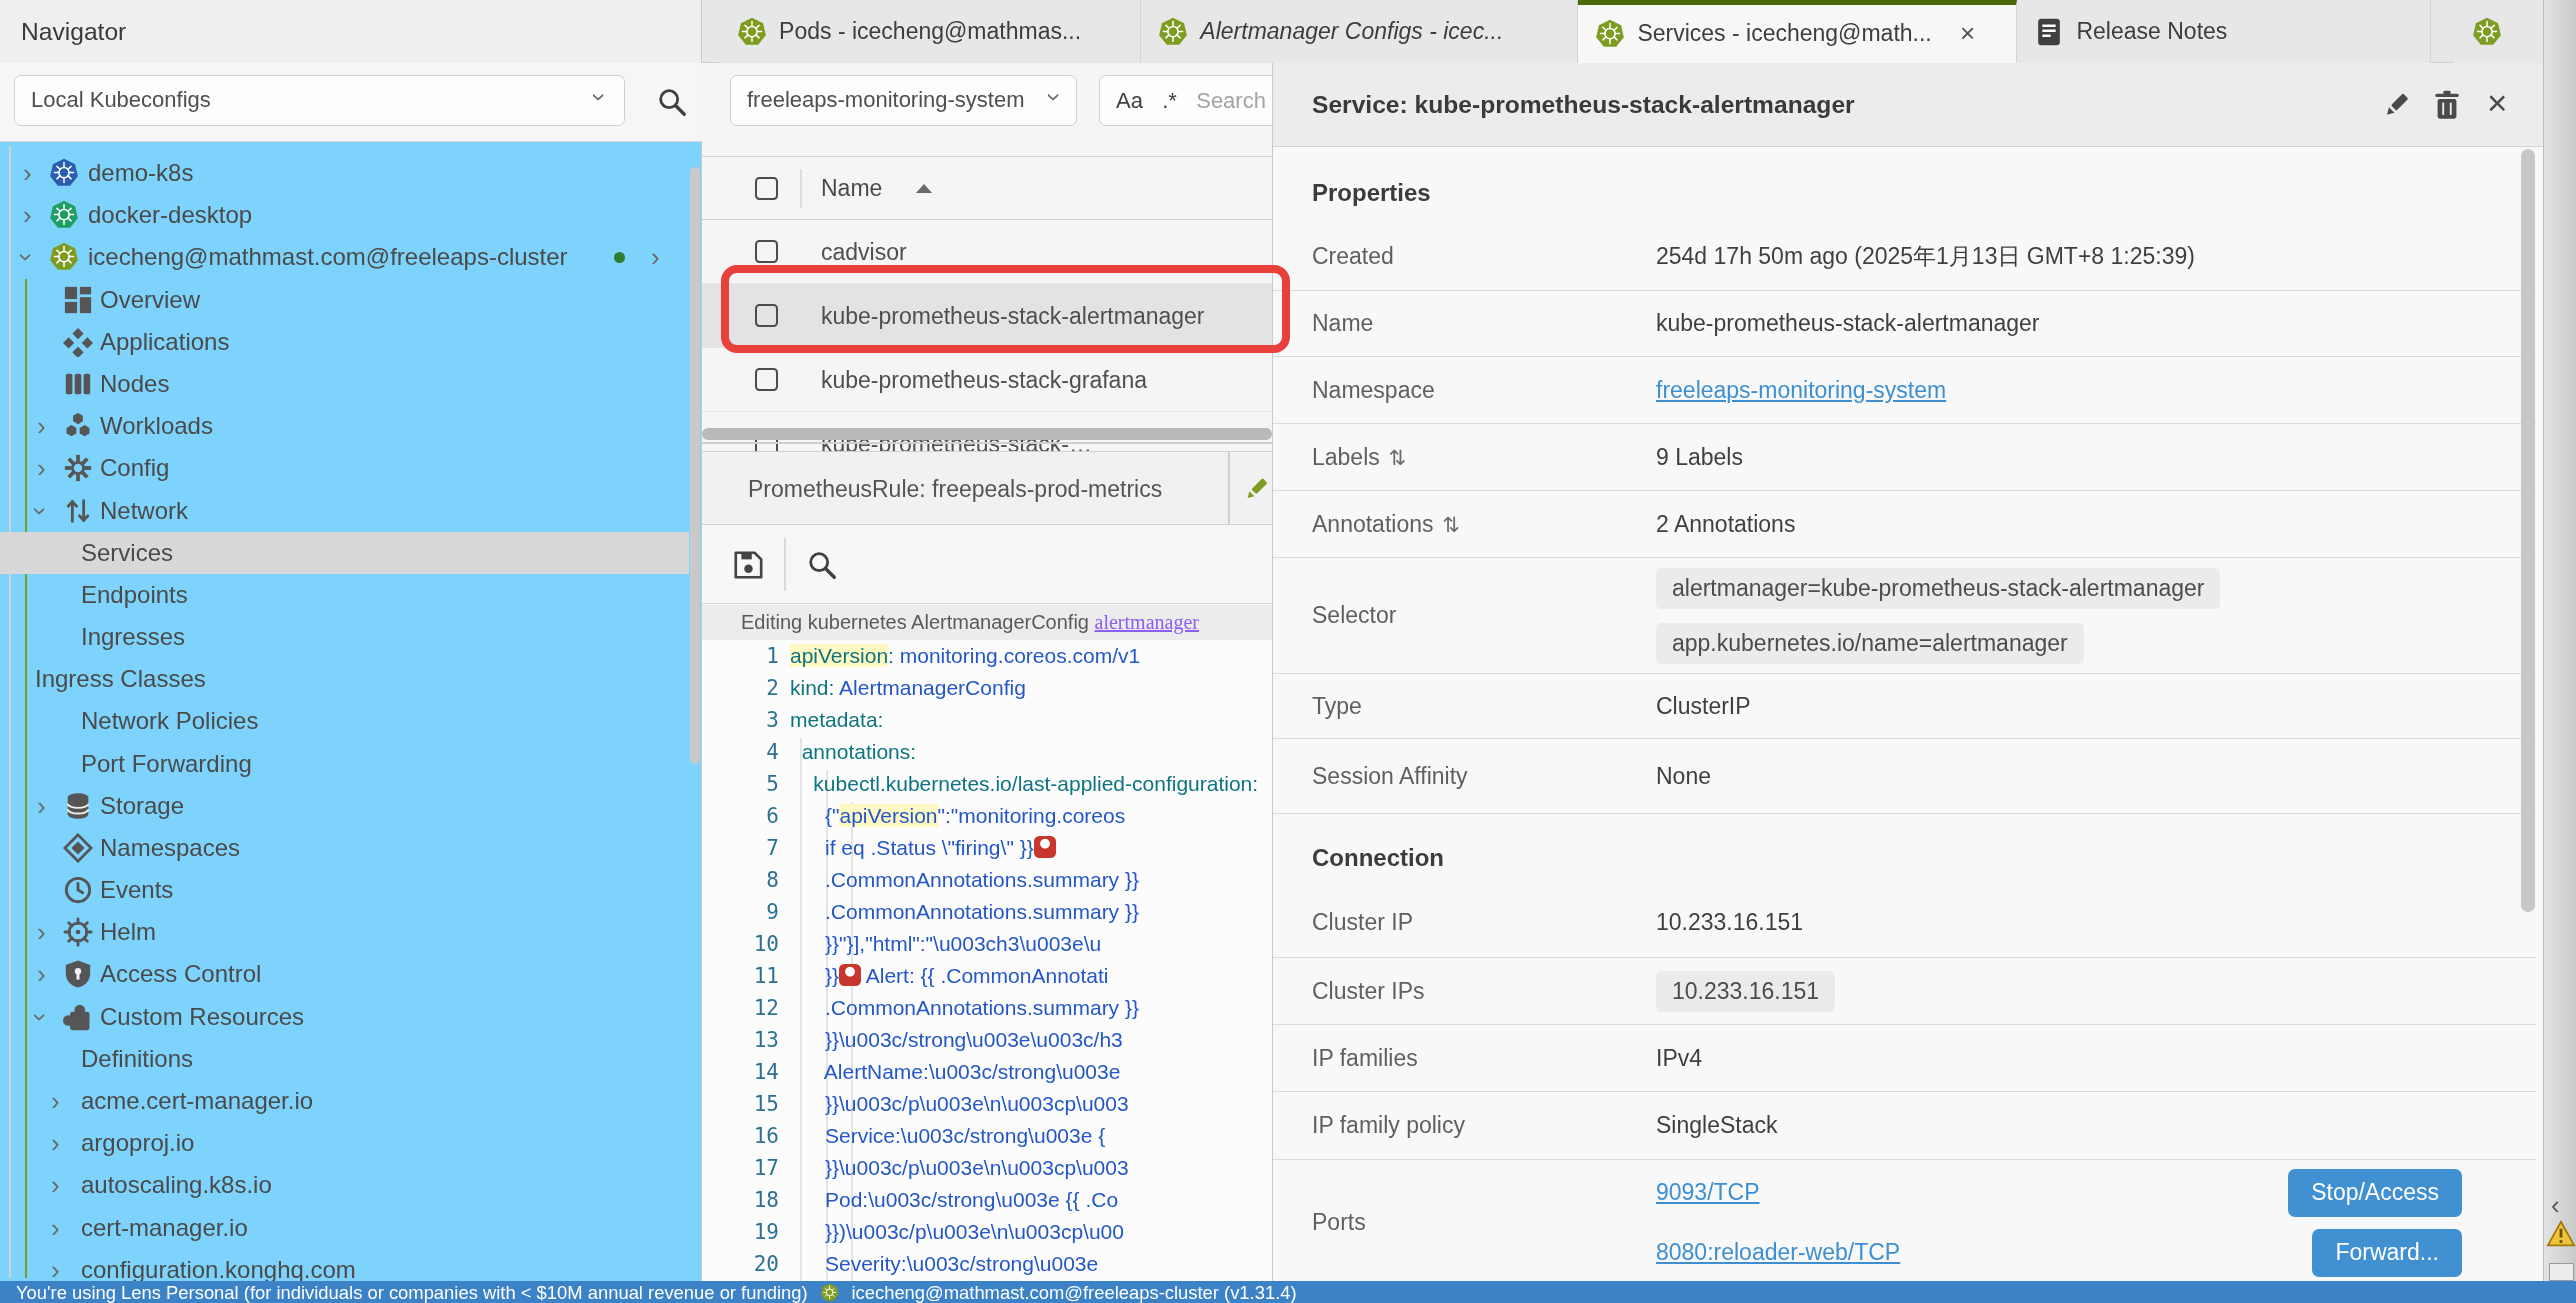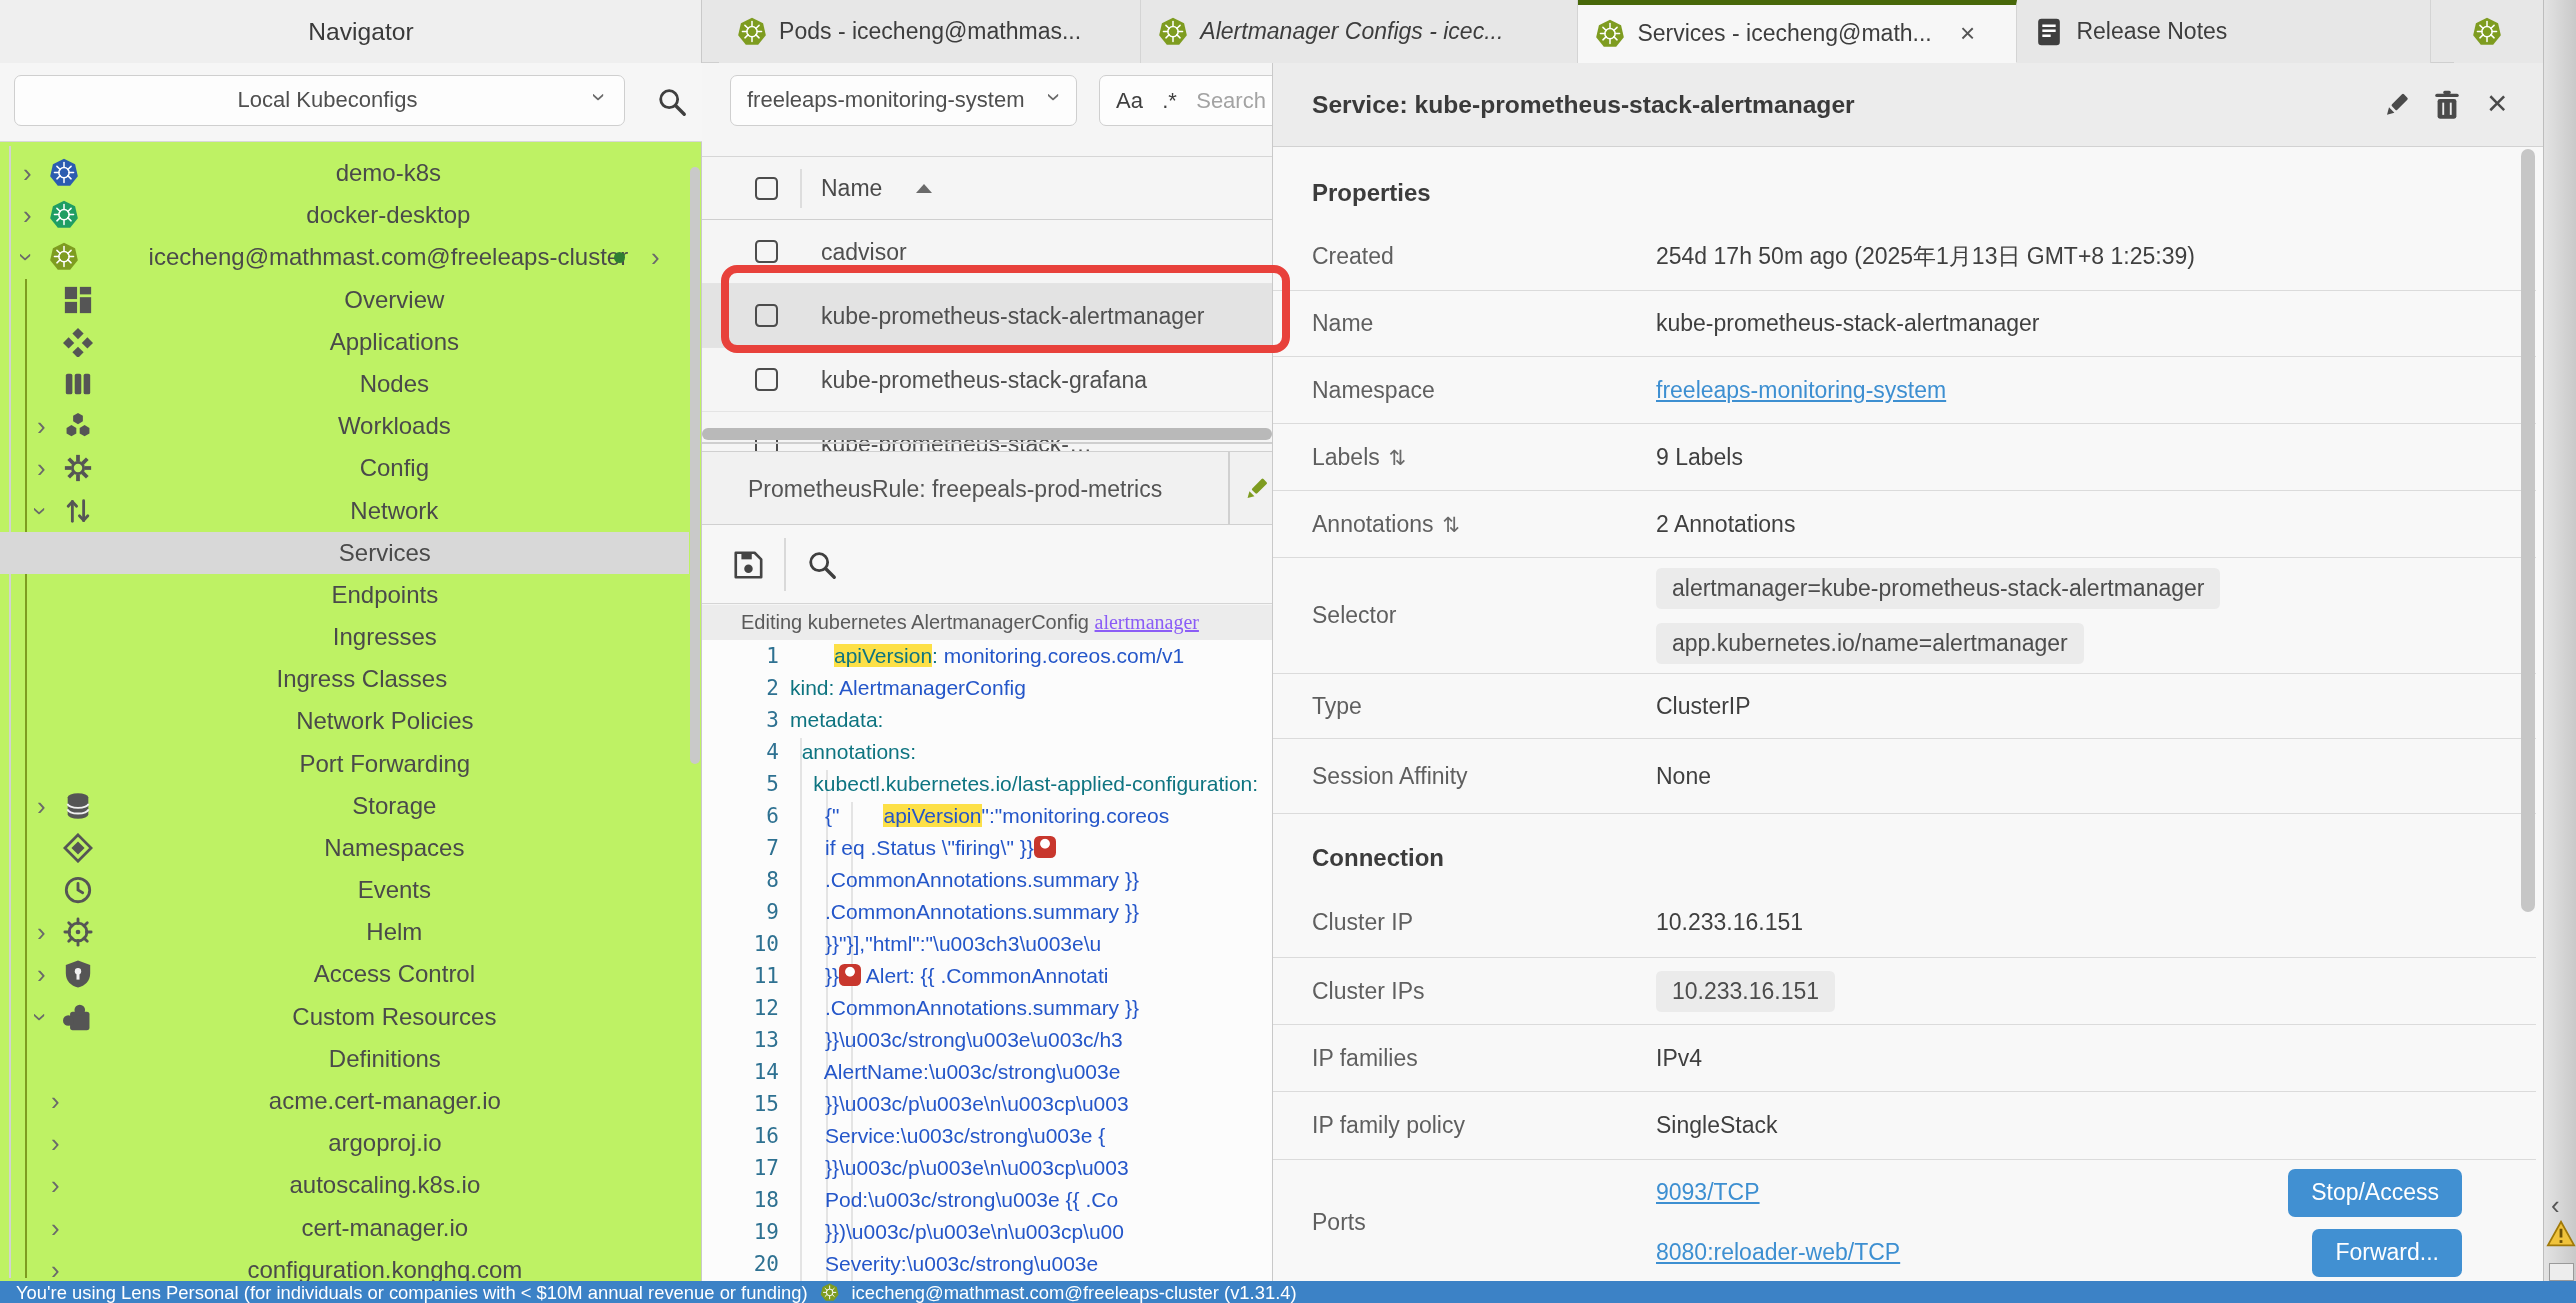--- a/index.html
+++ b/index.html
@@ -8,21 +8,21 @@
 
   
   #tabbar{position:absolute;left:702px;top:0;width:1874px;height:63px;background:#e7e7e7;border-bottom:0.9px solid #cfcfcf;display:flex;}
   .tab{position:relative;height:63px;display:flex;align-items:center;gap:12.3px;padding:0 23px 0 17.5px;border-right:0.9px solid #d4d4d4;color:#3d3d3d;font-size:23px;white-space:nowrap;overflow:hidden;background:#e7e7e7;}
   .tab.active{background:#f7f7f7;border-top:5.3px solid #48680a;border-bottom:0.9px solid #f7f7f7;}
   .tab.italic .tab-label{font-style:italic;}
   .tab .close{margin-left:16px;font-size:26px;color:#555;}
   .tab-icon{width:30px;height:30px;flex:0 0 auto;display:inline-block;}
 
   
-  #sidebar{position:absolute;left:0;top:0;width:702px;height:1281px;background:#bef264;border-right:0.9px solid #c9c9c9;text-align:center;}
+  #sidebar{position:absolute;left:0;top:0;width:702px;height:1281px;background:#7dd3fc;border-right:0.9px solid #c9c9c9;}
   #nav-title{height:63px;line-height:63px;padding-left:21px;font-size:24.6px;color:#3a3a3a;background:#efefef;}
   #nav-toolbar{position:absolute;left:0;top:63px;width:702px;height:79px;background:#f6f6f6;border-bottom:1.8px solid #d8d8d8;}
   #kube-select{position:absolute;left:14px;top:12.3px;width:611px;height:51px;background:#fdfdfd;border:1.8px solid #cfcfcf;border-radius:7px;font-size:22px;color:#4f4f4f;line-height:47px;padding-left:16px;}
   #kube-select .chev{position:absolute;right:19.3px;top:0;}
   #nav-search{position:absolute;right:14px;top:23px;width:32px;height:32px;}
   #tree{position:absolute;left:0;top:146px;right:0;bottom:0;overflow:hidden;}
   .guide{position:absolute;width:1.8px;top:0;bottom:3.5px;background:#d2d2d2;}
   .guide.olive{background:#7e9c20;}
   .titem{position:absolute;left:0;right:12.3px;height:42px;line-height:42px;font-size:24px;color:#4a4a4a;white-space:nowrap;}
   .titem.selected{background:#d8d8d8;}
@@ -64,21 +64,21 @@
   #ed-tools .vsep{position:absolute;left:82px;top:13px;width:1.8px;height:53px;background:#d9d9d9;}
   #ed-find{position:absolute;left:104px;top:24px;width:32px;height:32px;}
   #ed-info{position:absolute;left:0;top:542px;width:570px;height:35px;background:#ececec;font-size:20px;color:#5a5a5a;line-height:35px;white-space:nowrap;padding-left:39px;}
   #ed-info a{color:#8b5cf6;text-decoration:underline;font-family:Liberation Serif, serif;}
   #code{position:absolute;left:0;top:577px;width:570px;bottom:0;background:#fcfcfc;overflow:hidden;}
   .cl{position:relative;height:32px;line-height:32px;white-space:pre;font-family:"DejaVu Sans Mono",monospace;font-size:21px;}
   .cl .ln{position:absolute;left:0;width:77px;text-align:right;color:#2e7191;font-family:"DejaVu Sans Mono",monospace;}
   .cl .ct{position:absolute;left:88px;font-family:"DejaVu Sans Mono",monospace;}
   .cl .k{color:#0e7480;}
   .cl .v{color:#2456c9;}
-  .cl .hl{background:#fde047;margin-left:44px;}
+  .cl .hl{background:#fef9c3;}
   .siren{display:inline-block;width:22px;height:22px;border-radius:5.3px;vertical-align:-2.6px;background:radial-gradient(circle at 50% 35%,#ffffff 0 4.4px,#c8372d 5.3px);color:transparent !important;overflow:hidden;}
   .iguide{position:absolute;width:1.8px;background:#e4e4e4;}
 
   
   #rightpanel{position:absolute;left:1272px;top:63px;width:1304px;height:1218px;background:#f8f8f8;border-left:0.9px solid #c9c9c9;overflow:hidden;}
   #rp-head{position:absolute;left:0;top:0;width:1304px;height:84px;background:#ececec;border-bottom:1.8px solid #d2d2d2;}
   #rp-title{position:absolute;left:39px;line-height:84px;font-size:24.6px;font-weight:bold;color:#3a3a3a;white-space:nowrap;}
   .rp-hicon{position:absolute;top:26px;width:32px;height:32px;}
   #rp-edit{left:1107px;}
   #rp-del{left:1158px;}

